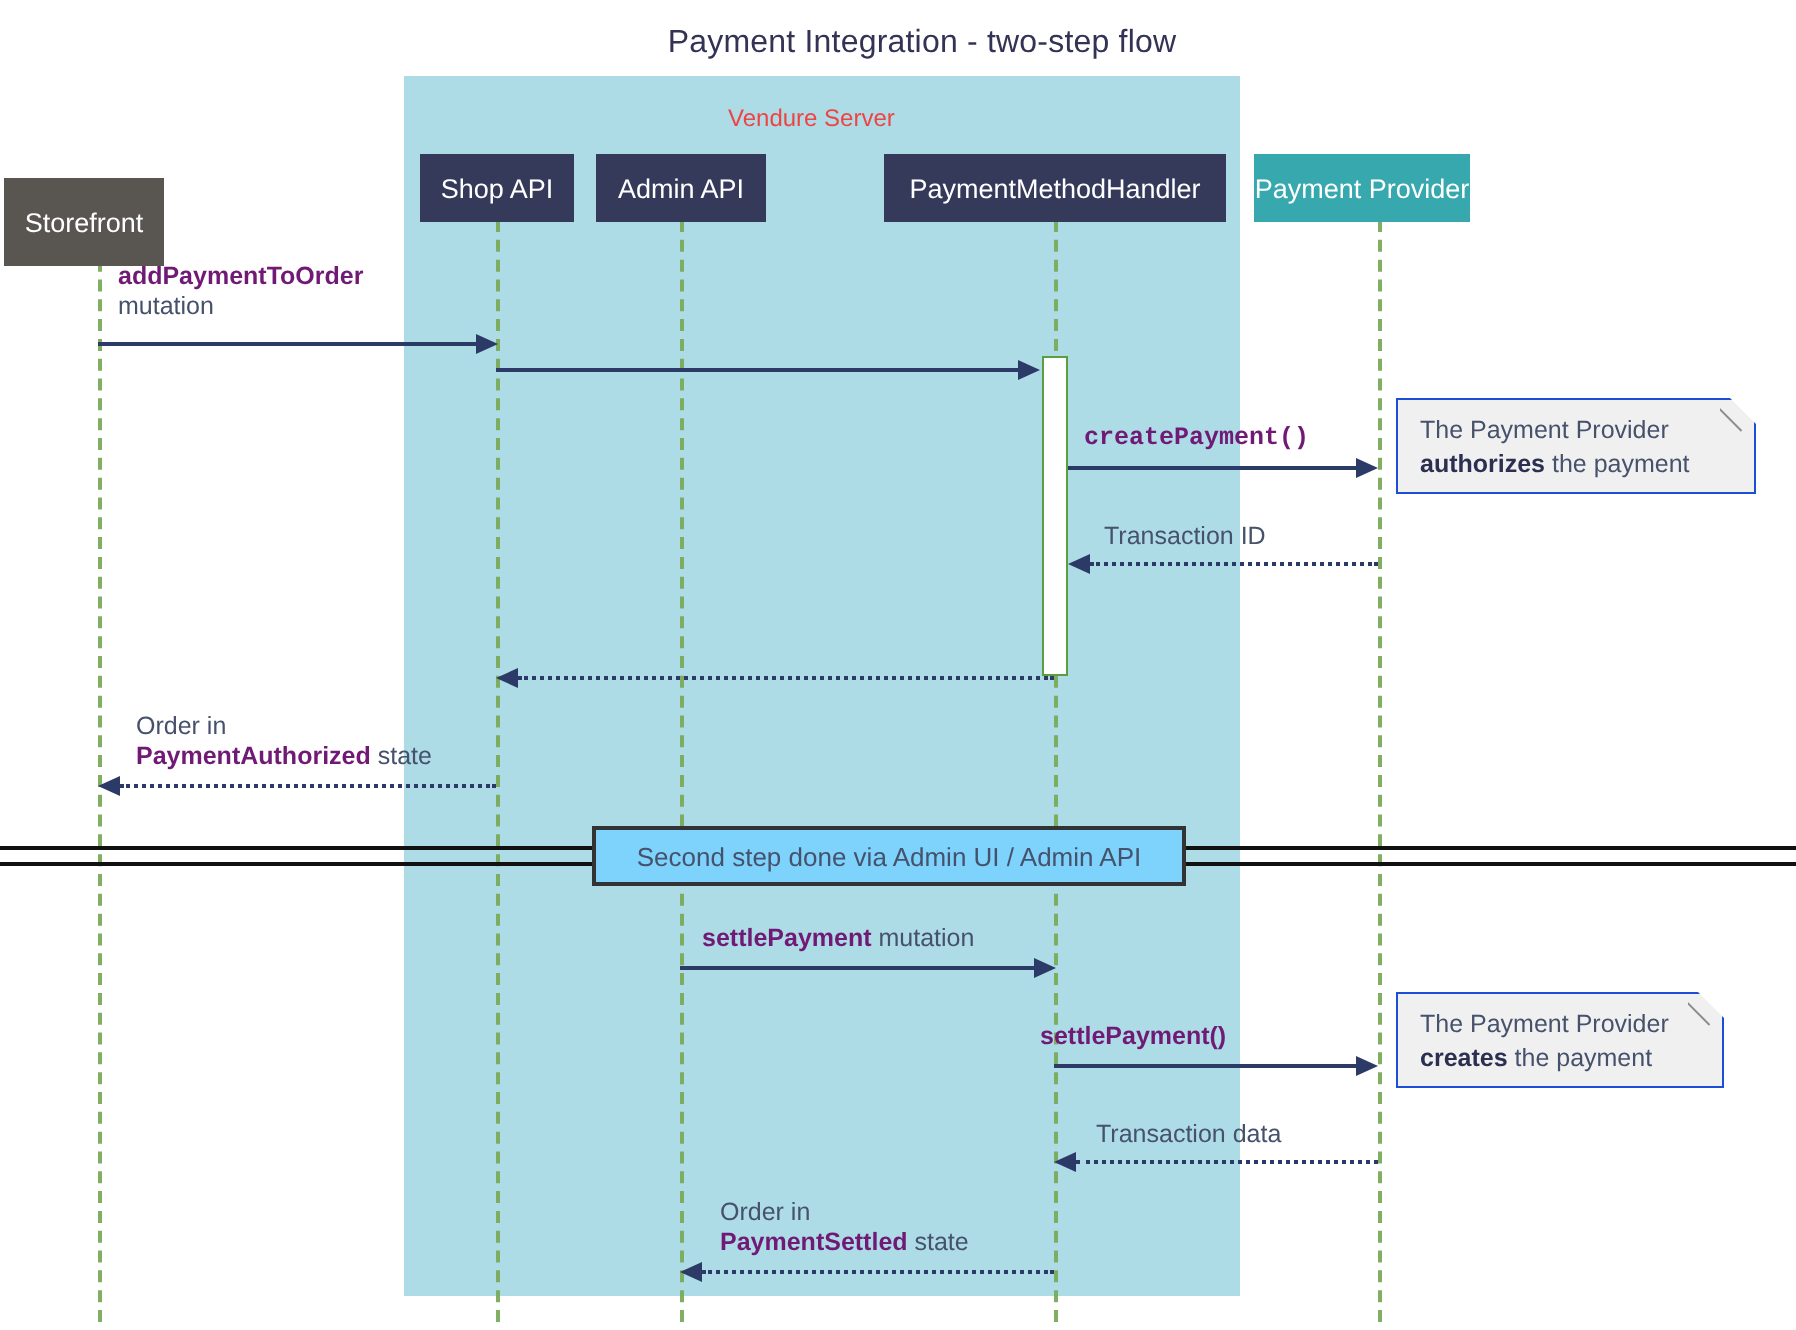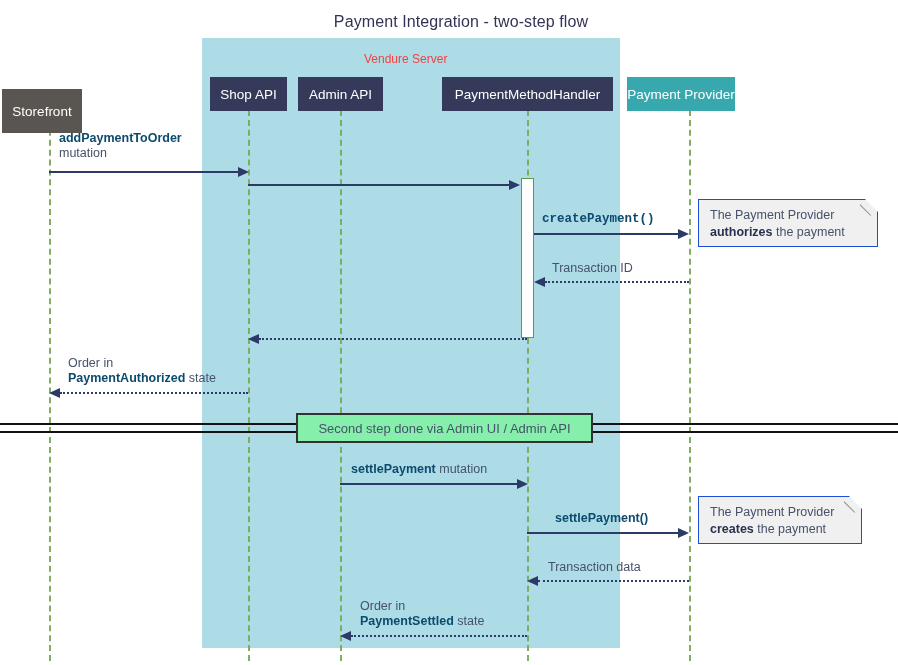--- a/index.html
+++ b/index.html
@@ -94,21 +94,21 @@
   .arrow-head.left  { border-right: 11px solid #2b3a67; }
 
   
   .msg-label {
     position: absolute;
     font-size: 12.5px;
     color: #46516b;
     line-height: 15px;
     white-space: nowrap;
   }
-  .msg-label b { color: #0c4a6e; font-weight: bold; text-align: center; }
+  .msg-label b { color: #701a75; font-weight: bold; text-align: center; }
 
   
   .note {
     position: absolute;
     background: #f0f0f0;
     border: 1px solid #1d4ed8;
     box-sizing: border-box;
     font-size: 12.5px;
     color: #46516b;
     line-height: 17px;
@@ -148,21 +148,21 @@
   
   .divider-rule {
     position: absolute;
     left: 0;
     width: 898px;
     height: 0;
     border-top: 2px solid #111111;
   }
   .divider-box {
     position: absolute;
-    background: #86efac;
+    background: #7dd3fc;
     border: 2px solid #333333;
     box-sizing: border-box;
     display: flex;
     align-items: center;
     justify-content: center;
     font-size: 13px;
     color: #46516b;
     white-space: nowrap;
   }
 </style>
@@ -248,21 +248,21 @@
   <div class="divider-box" style="left:296px; top:413px; width:297px; height:30px;">
     <span>Second step done via Admin UI / Admin API</span>
   </div>
 
   <div class="msg-label" style="left:351px; top:462px;">
     <b>settlePayment</b><span> mutation</span>
   </div>
   <div class="arrow-line" style="left:340px; top:483px; width:178px;"></div>
   <div class="arrow-head right" style="left:517px; top:479px;"></div>
 
-  <div class="msg-label" style="left:555px; top:511px;">
+  <div class="msg-label" style="left:520px; top:511px;">
     <b>settlePayment()</b>
   </div>
   <div class="arrow-line" style="left:527px; top:532px; width:152px;"></div>
   <div class="arrow-head right" style="left:678px; top:528px;"></div>
 
   <div class="note" style="left:698px; top:496px; width:164px; height:48px;">
     <span class="fold"></span>
     <span class="fold-edge"></span>
     <span>The Payment Provider</span><br>
     <b>creates</b><span> the payment</span>

